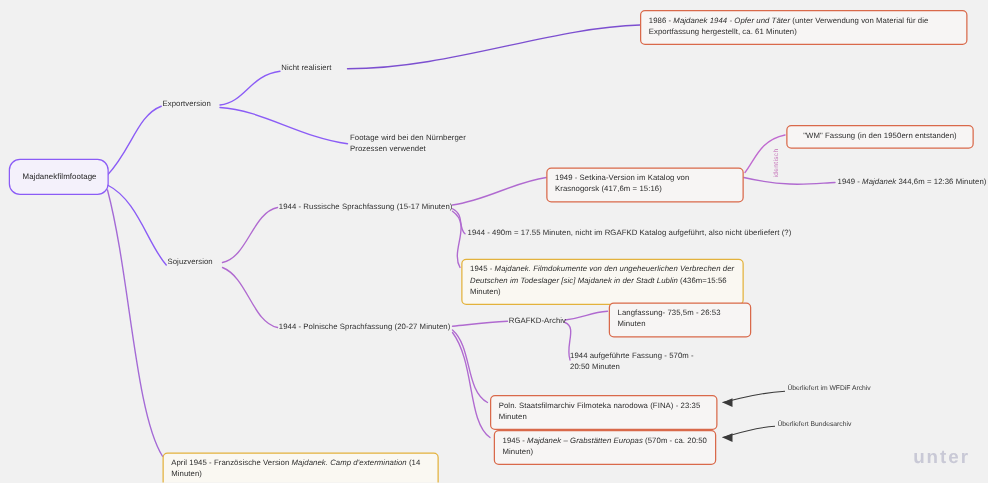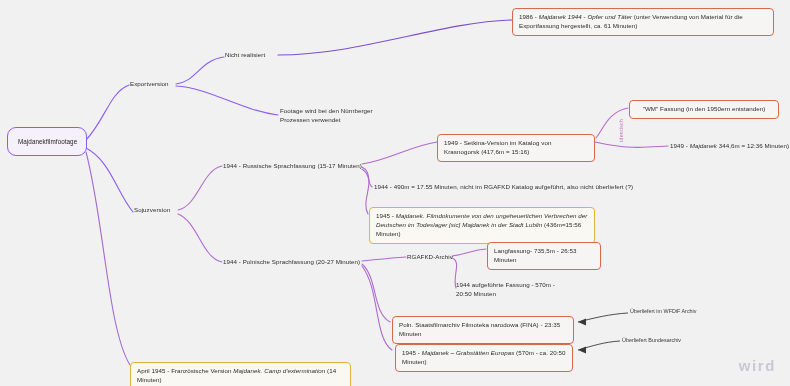--- a/index.html
+++ b/index.html
@@ -192,15 +192,15 @@
     <span>1945 - </span><span class="it">Majdanek – Grabstätten Europas</span><span> (570m - ca. 20:50 Minuten)</span>
   </div>
 
   <div class="note-grey" style="left:630px; top:308px;">Überliefert im WFDiF Archiv</div>
   <div class="note-grey" style="left:622px; top:337px;">Überliefert Bundesarchiv</div>
 
   <div class="node box-yellow" style="left:130px; top:362px; width:221px;">
     <span>April 1945 - Französische Version </span><span class="it">Majdanek. Camp d'extermination</span><span> (14 Minuten)</span>
   </div>
 
-  <div class="watermark">wird</div>
+  <div class="watermark">unter</div>
 
 </div>
 
 </body></html>

